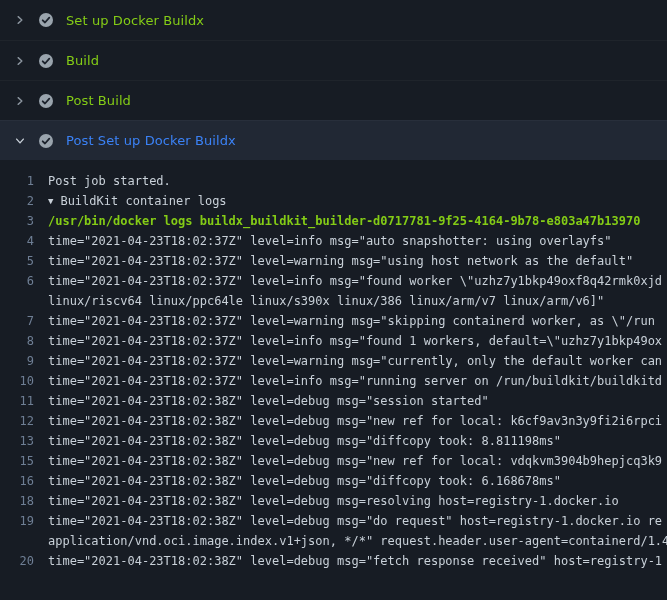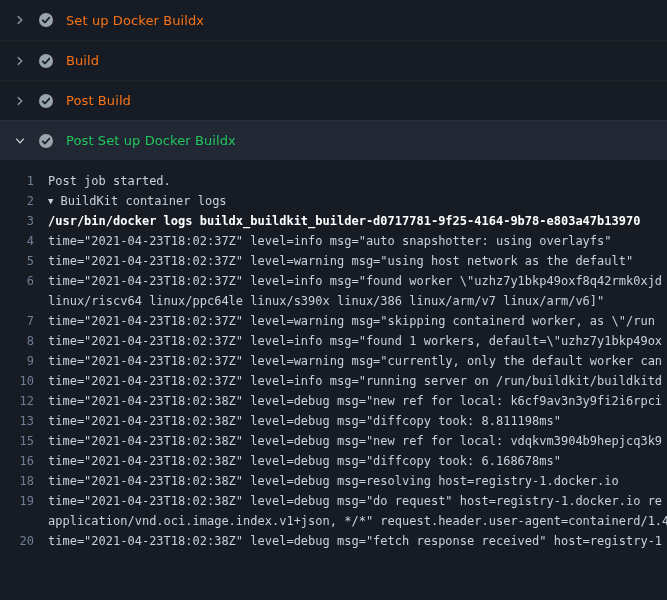--- a/index.html
+++ b/index.html
@@ -22,40 +22,40 @@
   .chev {
     width: 16px; height: 16px;
     display: flex; align-items: center; justify-content: center;
     margin-right: 10px; flex: 0 0 16px;
   }
   .check {
     width: 16px; height: 16px;
     display: flex; align-items: center; justify-content: center;
     margin-right: 12px; flex: 0 0 16px;
   }
-  .step-label { font-size: 13px; color: #f97316; letter-spacing: 0.1px; }
-  .step-row.expanded .step-label { color: #22c55e; }
+  .step-label { font-size: 13px; color: #84cc16; letter-spacing: 0.1px; }
+  .step-row.expanded .step-label { color: #3b82f6; }
 
   .log {
     padding-top: 11px;
     font-family: "DejaVu Sans Mono", "Liberation Mono", monospace;
     font-size: 12px;
     line-height: 20px;
     color: #c9d1d9;
   }
   .log-line { display: flex; height: 20px; }
   .num {
     flex: 0 0 48px;
     text-align: right;
     padding-right: 14px;
     color: #6f7f95;
     user-select: none;
   }
   .text { white-space: pre; overflow: hidden; flex: 1; }
-  .log-line.cmd .text { color: #ffffff; font-weight: bold; }
+  .log-line.cmd .text { color: #84cc16; font-weight: bold; }
   .log-line.group { cursor: pointer; }
   .caret { font-size: 9px; margin-right: 7px; display: inline-block; transform: translateY(-1px); }
 </style>
 </head>
 <body>
 
 <div class="steps" id="steps">
     <div class="step-row">
       <span class="chev">
         <svg width="12" height="12" viewBox="0 0 16 16">
@@ -152,20 +152,24 @@
     </div>
     <div class="log-line">
       <span class="num">9</span>
       <span class="text">time="2021-04-23T18:02:37Z" level=warning msg="currently, only the default worker can</span>
     </div>
     <div class="log-line">
       <span class="num">10</span>
       <span class="text">time="2021-04-23T18:02:37Z" level=info msg="running server on /run/buildkit/buildkitd</span>
     </div>
     <div class="log-line">
+      <span class="num">11</span>
+      <span class="text">time="2021-04-23T18:02:38Z" level=debug msg="session started"</span>
+    </div>
+    <div class="log-line">
       <span class="num">12</span>
       <span class="text">time="2021-04-23T18:02:38Z" level=debug msg="new ref for local: k6cf9av3n3y9fi2i6rpci</span>
     </div>
     <div class="log-line">
       <span class="num">13</span>
       <span class="text">time="2021-04-23T18:02:38Z" level=debug msg="diffcopy took: 8.811198ms"</span>
     </div>
     <div class="log-line">
       <span class="num">15</span>
       <span class="text">time="2021-04-23T18:02:38Z" level=debug msg="new ref for local: vdqkvm3904b9hepjcq3k9</span>

